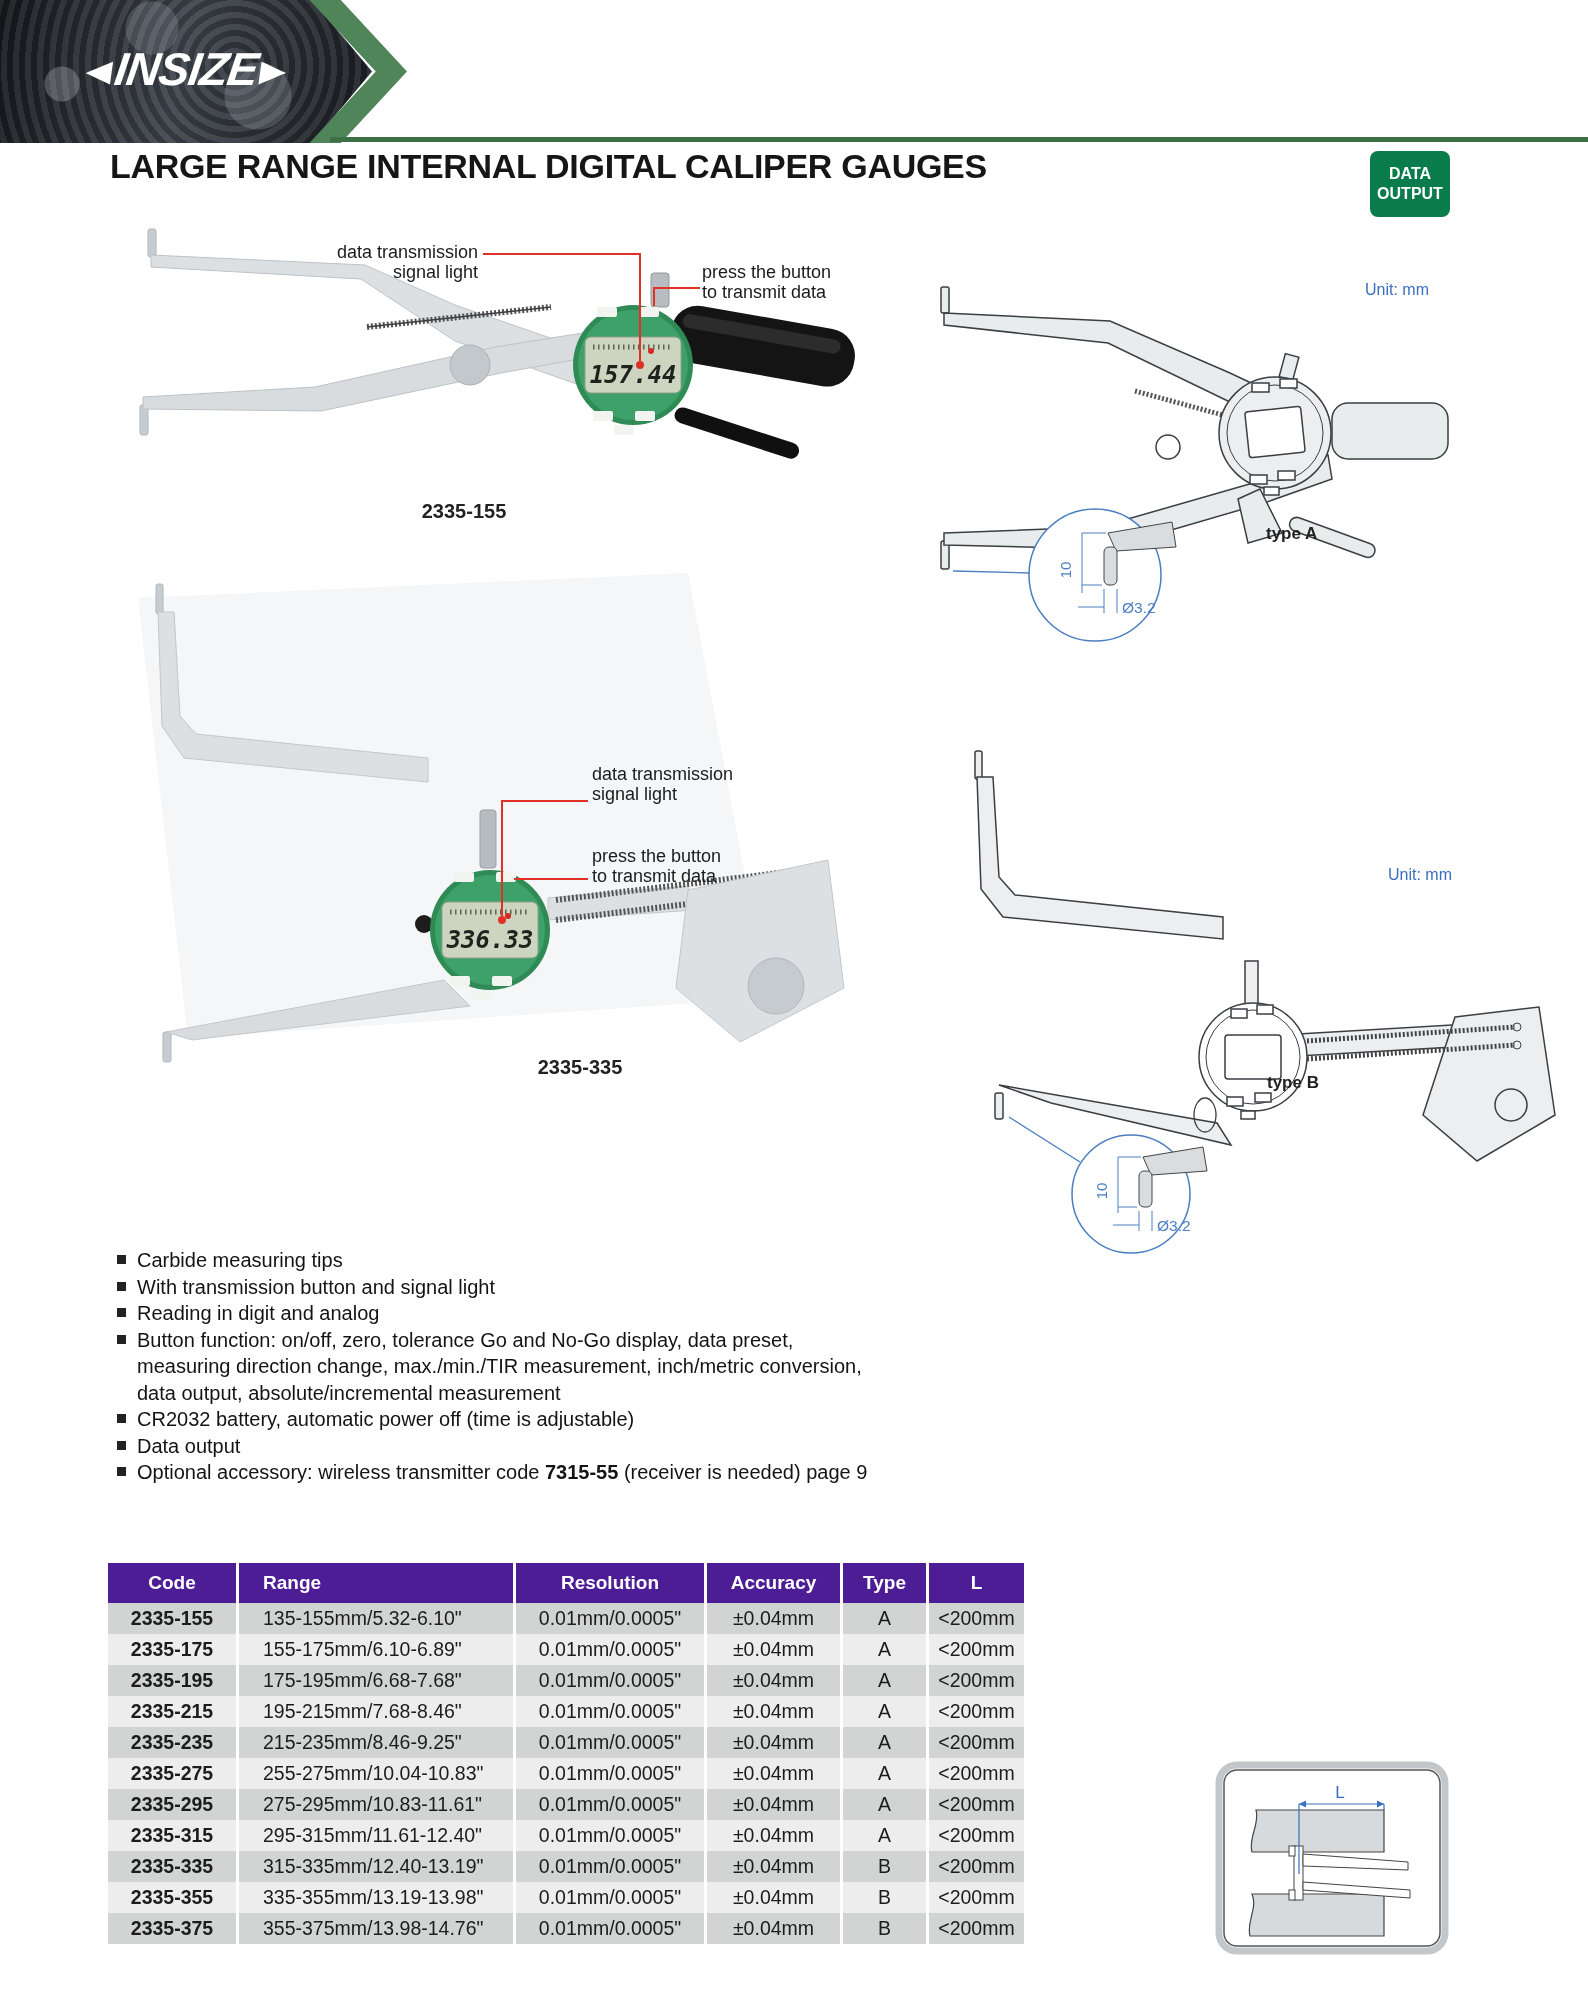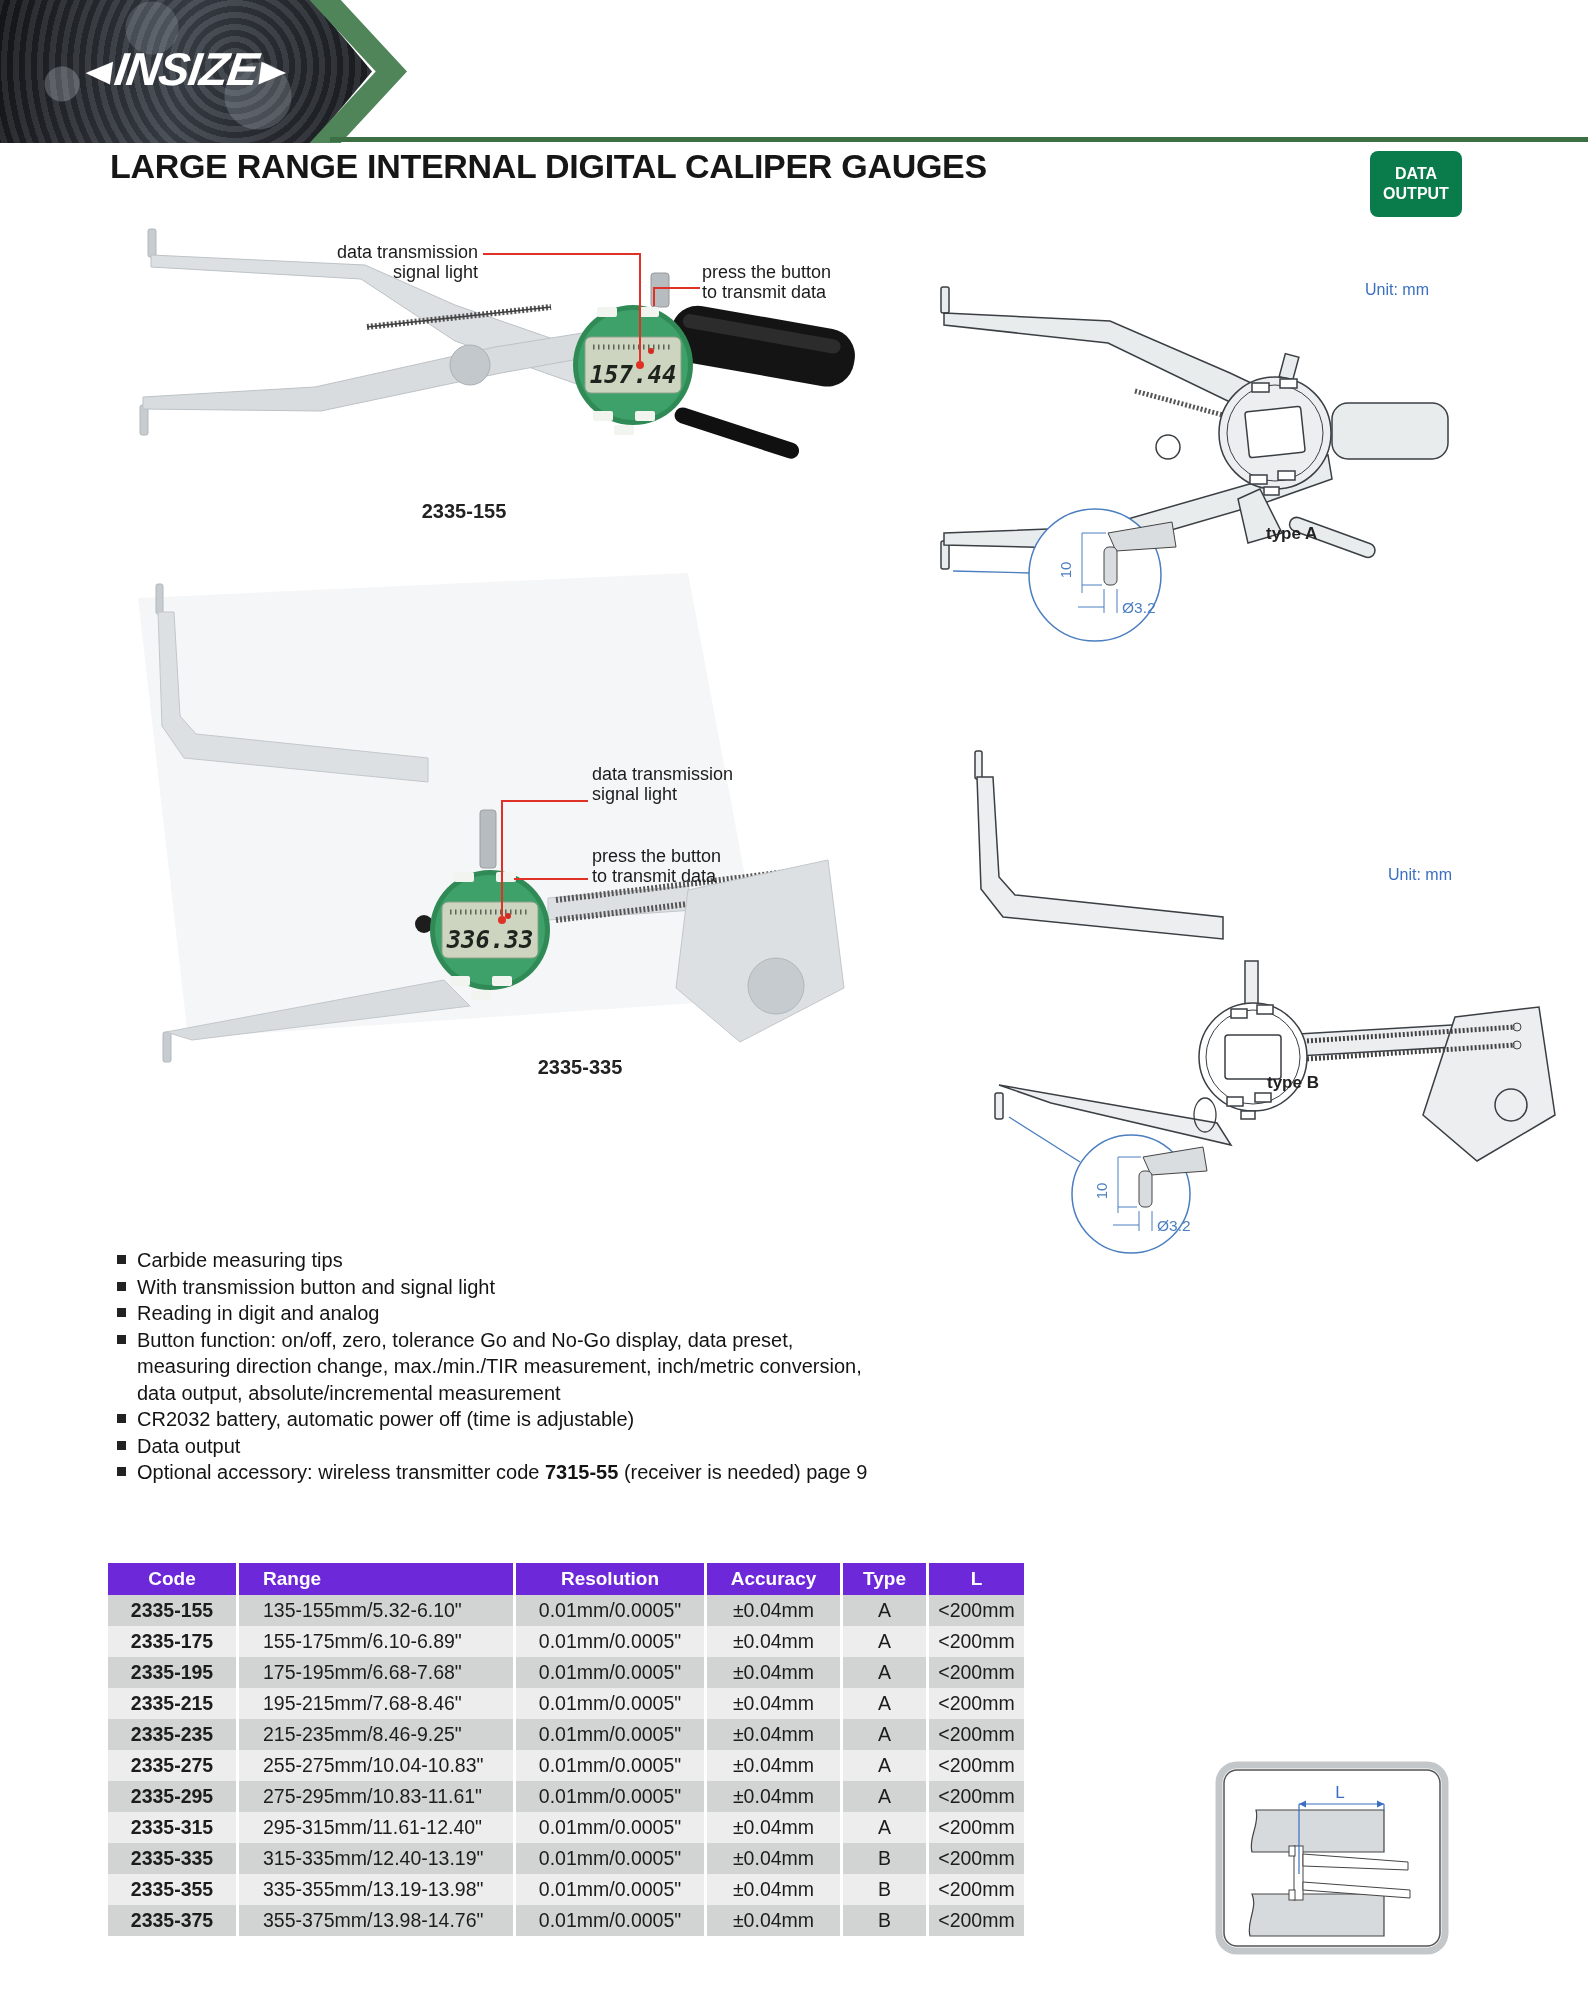--- a/index.html
+++ b/index.html
@@ -18,41 +18,41 @@
         clip-path:polygon(0 0,78% 0,93% 50%,78% 100%,0 100%);}
   .chevron{left:282px;top:0;width:125px;height:143px;background:#50855a;
         clip-path:polygon(22% 0,47% 0,100% 50%,47% 100%,22% 100%,75% 50%);}
   .hrule{left:330px;top:137px;width:1258px;height:5px;background:#3c7044;}
   .logo{left:86px;top:46px;display:flex;align-items:center;gap:3px;color:#fff;
         transform:skewX(-8deg);}
   .logo .arrow{font-family:"DejaVu Sans",sans-serif;font-size:34px;line-height:1;transform:scaleY(1.35);}
   .logo .brand{font-size:46px;font-weight:bold;font-style:italic;letter-spacing:-1px;line-height:1;}
 
   .title{left:110px;top:147px;font-size:34px;font-weight:bold;letter-spacing:-.3px;color:#161616;}
-  .badge{left:1370px;top:151px;width:92px;height:66px;background:#0a7b4a;border-radius:8px;
+  .badge{left:1370px;top:151px;width:80px;height:66px;background:#0a7b4a;border-radius:8px;
          color:#fff;font-size:16px;font-weight:bold;text-align:center;line-height:20px;
          display:flex;flex-direction:column;justify-content:center;}
 
   
   .ann{font-size:18px;line-height:20px;color:#1b1b1b;}
   .ann.right{text-align:right;}
   .caption{font-size:20px;font-weight:bold;text-align:center;color:#222;}
   .unit{font-size:16px;color:#3a6fc0;}
   .typelabel{font-size:17px;font-weight:bold;color:#222;margin-left:10px;}
 
   
   .features{left:117px;top:1247px;width:790px;}
   .feat{display:flex;gap:11px;font-size:20px;line-height:26.5px;color:#141414;margin:0;}
   .feat .sq{width:9px;height:9px;background:#222;margin-top:8px;flex:none;}
   .feat .feat-text{max-width:752px;}
   .feat b{font-weight:bold;}
 
   
   .spec{left:108px;top:1563px;width:916px;border-collapse:separate;border-spacing:0;table-layout:fixed;}
-  .spec th{background:#6d28d9;color:#fff;font-size:19px;font-weight:bold;height:32px;padding:0;}
+  .spec th{background:#4c1d95;color:#fff;font-size:19px;font-weight:bold;height:40px;padding:0;}
   .spec td{font-size:19.5px;height:31px;padding:0;color:#1c1c1c;text-align:center;}
   .spec th,.spec td{border-left:3px solid #fff;overflow:hidden;white-space:nowrap;}
   .spec th:first-child,.spec td:first-child{border-left:none;}
   .spec tbody tr:nth-child(odd) td{background:#d2d3d3;}
   .spec tbody tr:nth-child(even) td{background:#ededed;}
   .spec .c-code{font-weight:bold;}
   .spec .c-range,.spec th.h-range{text-align:left;padding-left:24px;}
   svg text{font-family:"Liberation Sans",sans-serif;}
   .lcd-digits{font-family:"DejaVu Sans Mono",monospace;font-style:italic;font-weight:bold;}
 </style>

